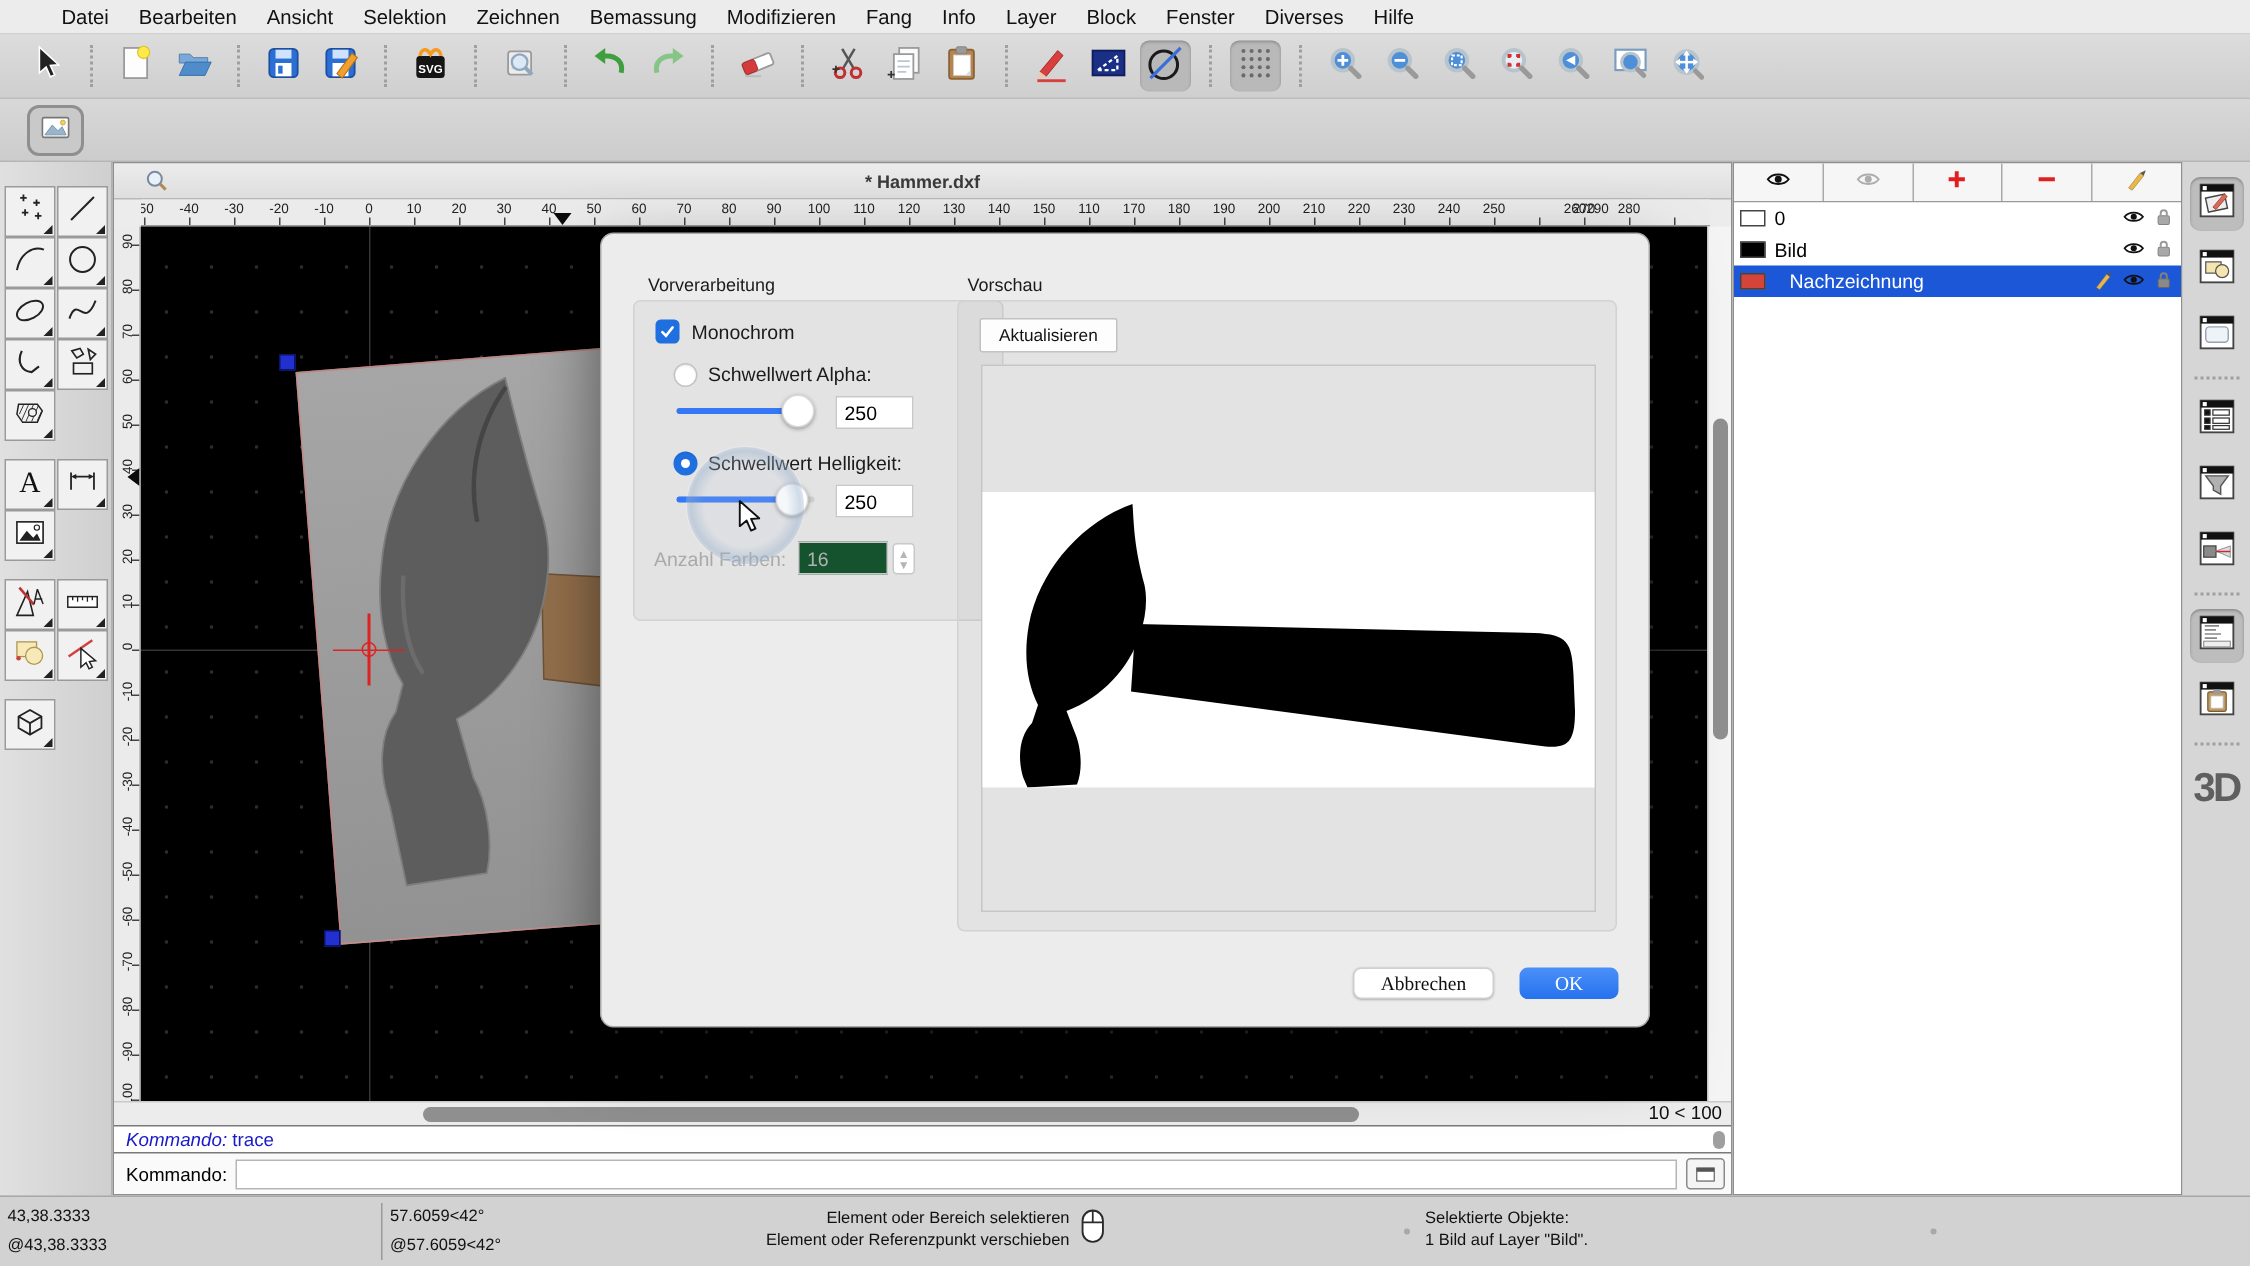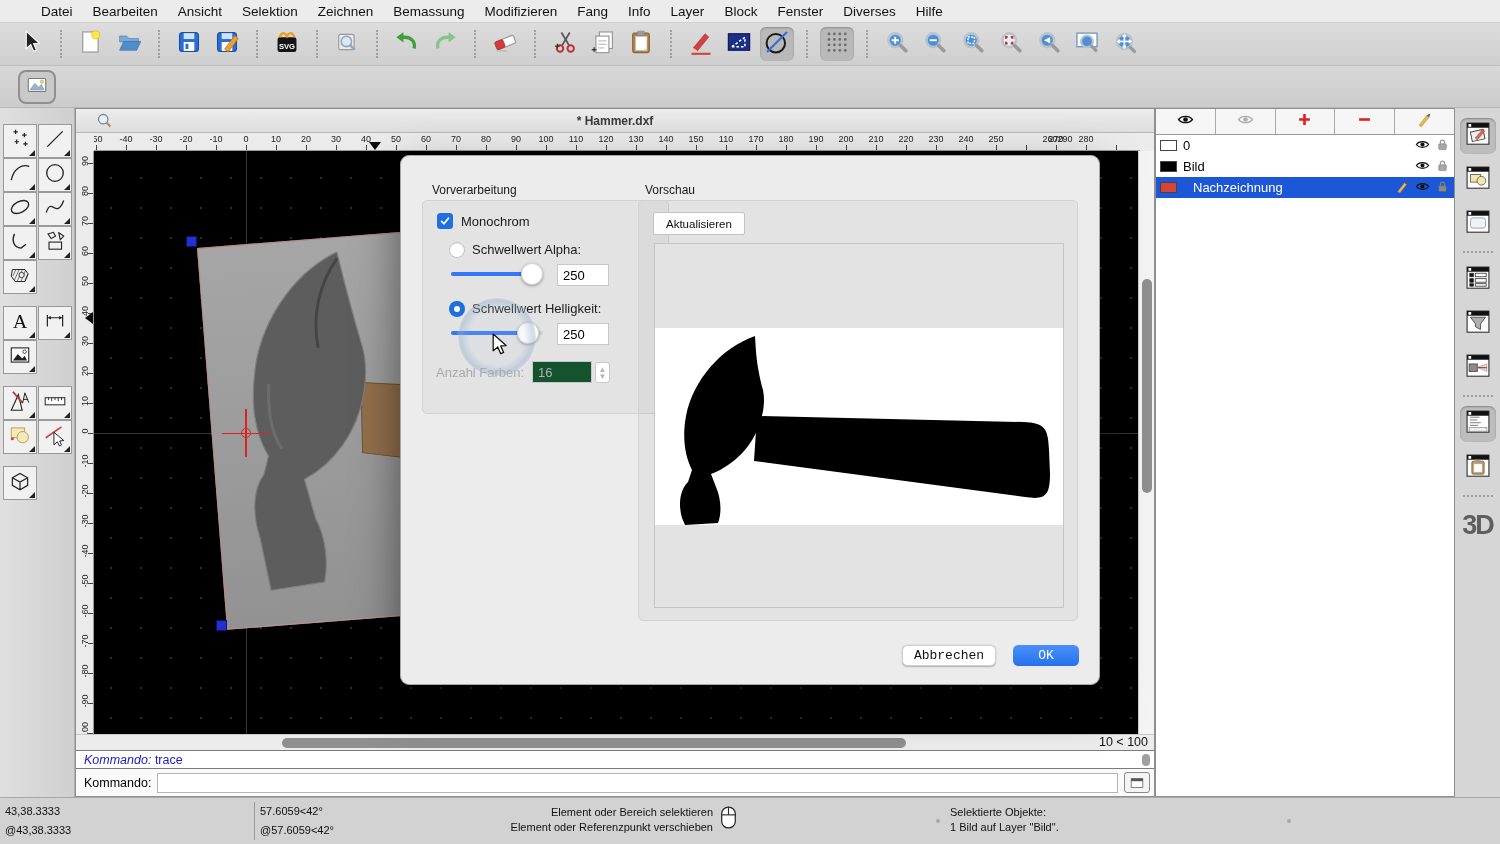--- a/index.html
+++ b/index.html
@@ -109,21 +109,21 @@
   .slider { position:absolute; width:92px; height:22px; }
   .slider .track { position:absolute; top:9px; left:0; width:100%; height:4px; border-radius:2px; background:#cfcfcd; }
   .slider .fill { position:absolute; top:9px; left:0; height:4px; border-radius:2px; background:#3478f6; }
   .slider .knob { position:absolute; top:0; width:22px; height:22px; border-radius:50%; background:#fff; border:0.5px solid #d8d8d8; box-shadow:0 1px 3px rgba(0,0,0,.35); }
   .dfield { position:absolute; width:52px; height:22px; border:1px solid #c8c8c8; background:#fff; font-size:13px; padding:0 5px; font-family:"Liberation Sans",sans-serif; color:#000; }
   .dfield:disabled { color:#b0b0b0; background:#14532d; }
   .stepper { position:absolute; width:15px; height:21px; background:#fff; border:1px solid #c8c8c8; border-radius:3px; display:flex; flex-direction:column; align-items:center; justify-content:center; color:#b5b5b5; font-size:8px; line-height:7px; }
   .updbtn { position:absolute; height:23px; background:#fdfdfd; border:1px solid #c2c2c2; border-radius:2px; font-size:11.5px; padding:0 12px; color:#111; font-family:"Liberation Sans",sans-serif; }
   .pwell { position:absolute; background:#e3e3e3; border:1px solid #c6c6c6; }
   .pband { position:absolute; left:0; top:84px; width:100%; height:197px; background:#fff; }
-  .dlgbtn { position:absolute; height:21px; border-radius:5.5px; font-size:13px; font-family:Liberation Mono, monospace; border:none; }
+  .dlgbtn { position:absolute; height:21px; border-radius:5.5px; font-size:13px; font-family:Liberation Serif, serif; border:none; }
   .btn-cancel { background:#fff; border:0.5px solid #d0d0d0; box-shadow:0 0.5px 1.5px rgba(0,0,0,.25); color:#111; }
   .btn-ok { background:linear-gradient(#4a90f8,#2672ee); color:#fff; }
   .clickring { position:absolute; left:458px; top:298px; width:78px; height:78px; border-radius:50%;
     background:radial-gradient(circle, rgba(190,205,225,.15) 50%, rgba(150,175,205,.45) 66%, rgba(205,215,230,.3) 76%, rgba(150,175,205,.15) 82%, transparent 85%);
     box-shadow:0 0 0 1px rgba(255,255,255,.15); pointer-events:none; }
   .cursor { position:absolute; left:492px; top:333px; pointer-events:none; }
 </style>
 </head>
 <body>
 

